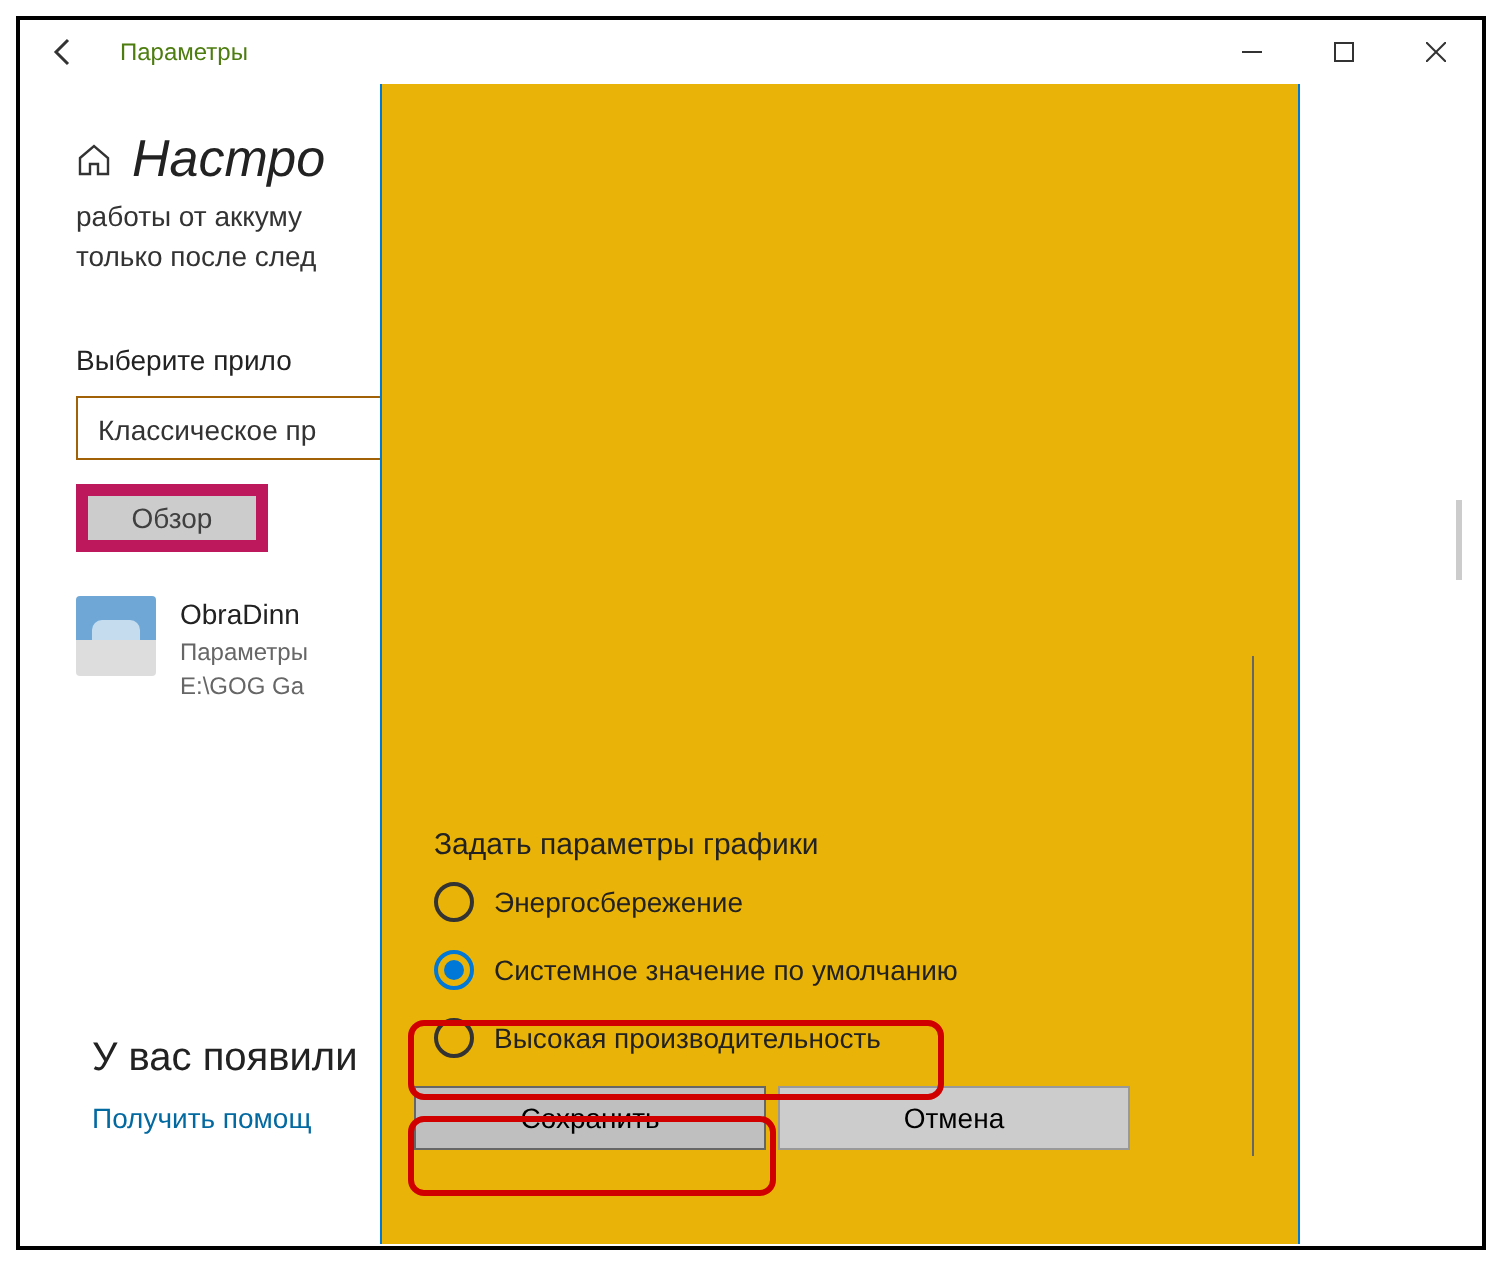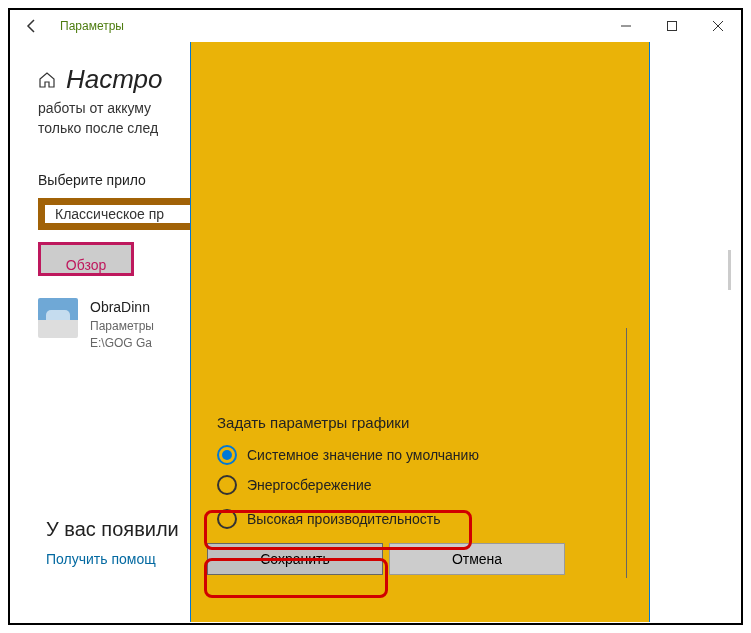--- a/index.html
+++ b/index.html
@@ -9,22 +9,22 @@
 .back-arrow { width: 20px; height: 20px; display: flex; align-items: center; justify-content: center; margin-right: 18px; color: #333; }
 .title-text { font-size: 12px; color: #4d7c0f; }
 .win-controls { margin-left: auto; display: flex; }
 .win-btn { width: 46px; height: 32px; display: flex; align-items: center; justify-content: center; color: #333; }
 .content { padding: 8px 28px 0 28px; position: relative; }
 .home-row { display: flex; align-items: center; gap: 10px; margin-top: 14px; }
 .home-icon { width: 18px; height: 18px; }
 .page-title { font-size: 26px; font-weight: 400; color: #222; font-style: italic; }
 .desc { font-size: 14px; color: #333; margin-top: 4px; line-height: 1.4; }
 .label { font-size: 14px; color: #222; margin-top: 34px; }
-.select { margin-top: 10px; width: 300px; height: 32px; border: 7px solid #a16207; background: #fff; padding: 6px 10px; font-size: 14px; color: #333; display: flex; align-items: center; }
-.browse { margin-top: 12px; width: 96px; height: 34px; border: 3px solid #be185d; background: #ccc; font-size: 14px; color: #be185d; display: flex; align-items: flex-end; justify-content: center; }
+.select { margin-top: 10px; width: 300px; height: 32px; border: 1px solid #a16207; background: #fff; padding: 6px 10px; font-size: 14px; color: #333; display: flex; align-items: flex-end; }
+.browse { margin-top: 12px; width: 96px; height: 34px; border: 6px solid #be185d; background: #ccc; font-size: 14px; color: #404040; display: flex; align-items: center; justify-content: center; }
 .app-row { margin-top: 22px; display: flex; gap: 12px; align-items: flex-start; }
 .app-icon { width: 40px; height: 40px; background: linear-gradient(to bottom, #6fa8d6 0%, #6fa8d6 55%, #ddd 55%, #ddd 100%); border-radius: 2px; position: relative; }
 .app-icon::before { content: ""; position: absolute; left: 8px; top: 12px; width: 24px; height: 10px; background: #fff; border-radius: 5px 5px 0 0; opacity: 0.6; }
 .app-info { font-size: 12px; color: #666; line-height: 1.4; }
 .app-name { font-size: 14px; color: #222; }
 .bottom-section { position: absolute; left: 36px; top: 508px; }
 .bottom-q { font-size: 20px; color: #222; }
 .bottom-link { font-size: 14px; color: #0369a1; margin-top: 10px; display: inline-block; }
 .modal-cover { position: absolute; left: 180px; top: 32px; width: 460px; height: 580px; background: #eab308; border-left: 1px solid #0078d7; border-right: 1px solid #0078d7; }
 .modal-title { font-size: 15px; color: #222; margin: 372px 0 0 26px; }
@@ -103,27 +103,27 @@
     <div class="bottom-q">У вас появили</div>
     <a class="bottom-link">Получить помощ</a>
   </div>
 
   <div class="scroll-thumb"></div>
 
   <div class="modal-cover">
     <div class="vline"></div>
     <div class="modal-title">Задать параметры графики</div>
 
+    <div class="radio-row" style="margin-top:10px">
+      <div class="radio"></div>
+      <span>Энергосбережение</span>
+    </div>
     <div class="radio-row">
       <div class="radio selected"></div>
       <span>Системное значение по умолчанию</span>
-    </div>
-    <div class="radio-row" style="margin-top:10px">
-      <div class="radio"></div>
-      <span>Энергосбережение</span>
     </div>
     <div class="radio-row" style="margin-top:14px">
       <div class="radio"></div>
       <span>Высокая производительность</span>
     </div>
 
     <div class="button-row">
       <div class="dlg-btn" style="border-color:#666;background:#bfbfbf">
           <span>Сохранить</span>
         </div>

